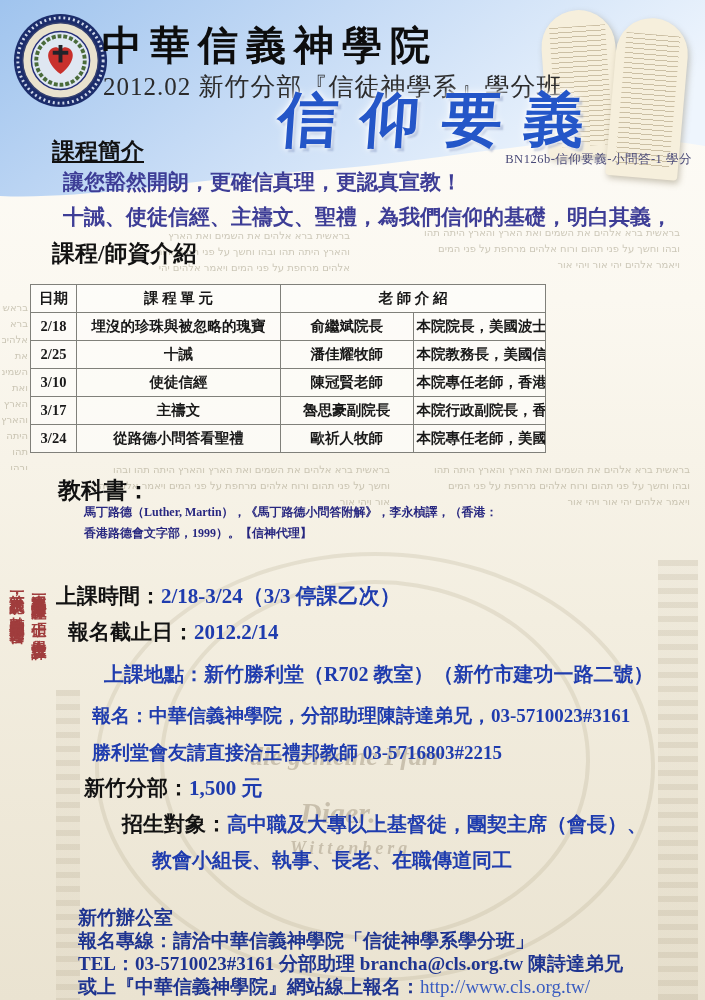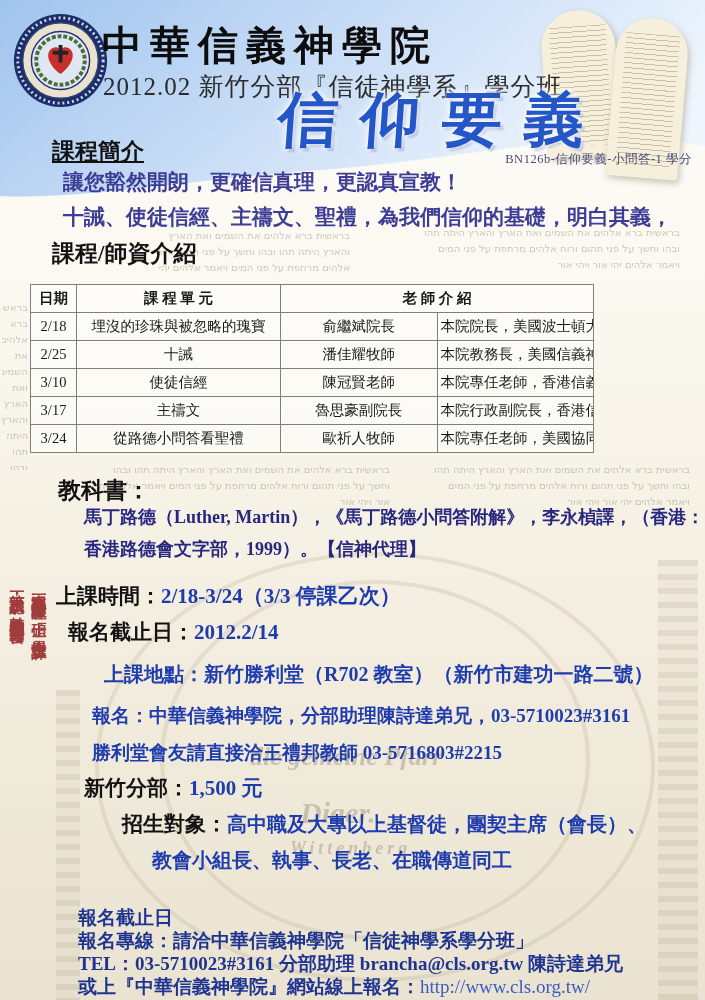--- a/index.html
+++ b/index.html
@@ -36,34 +36,34 @@
     font-style:italic; font-weight:bold; }
   
   .brush{ font-weight:900; color:#121212; }
   .h-intro{ position:absolute; left:52px; top:136px; font-size:23px; z-index:3;text-decoration:underline; }
   .course-code{ position:absolute; left:400px; top:151px; width:292px; text-align:right;
     font-size:12.5px; color:#4a4a78; z-index:3; letter-spacing:.5px; }
   .intro-text{ position:absolute; left:63px; top:165px; z-index:3; width:635px;
     font-size:21px; font-weight:bold; color:#3d3d96; line-height:1.65; white-space:nowrap; }
   .h-schedule{ position:absolute; left:52px; top:238px; font-size:23px; z-index:3; }
   
-  table.sched{ position:absolute; left:30px; top:284px; width:564px; z-index:2;
+  table.sched{ position:absolute; left:30px; top:284px; width:516px; z-index:2;
     border-collapse:collapse; background:rgba(255,255,255,.55); table-layout:fixed; }
   .sched th,.sched td{ border:1px solid #80807a; font-size:14.5px; color:#191919;
     padding:4px 3px; white-space:nowrap; overflow:hidden; }
   .sched th{ font-weight:900; text-align:center; }
-  .sched td{ font-weight:normal;margin-top:44px; }
+  .sched td{ font-weight:bold;margin-top:44px; }
   .c-date{ width:46px; text-align:center; }
   .c-unit{ width:204px; text-align:center; }
   .c-teacher{ width:104px; text-align:center; }
   .c-bio{ width:298px; text-align:left; }
   
   .h-textbook{ position:absolute; left:58px; top:475px; font-size:23px; z-index:3; }
   .textbook-text{ position:absolute; left:84px; top:502px; width:610px; z-index:3;
-    font-size:18px; font-weight:bold; color:#272780; line-height:1.75; white-space:nowrap; }
+    font-size:12px; font-weight:bold; color:#272780; line-height:1.75; white-space:nowrap; }
   
   .v-notes{ position:absolute; left:4px; top:583px; height:390px; z-index:3;
     writing-mode:vertical-rl; text-orientation:upright;
     font-size:15px; font-weight:600; color:#a03d3d; letter-spacing:1px; }
   .v-notes p{ margin:0 3px; }
   
   .details{ position:absolute; left:56px; top:582px; width:648px; z-index:3; white-space:nowrap; }
   .details .ln{ line-height:28px; }
   .lbl{ font-weight:900; color:#121212; font-size:21px; }
   .val{ font-weight:bold; color:#1f3cae; font-size:21px; }
@@ -218,21 +218,21 @@
     </div>
     <div class="ln ln-target">
       <span class="lbl">招生對象：</span><span class="val">高中職及大專以上基督徒，團契主席（會長）、</span>
     </div>
     <div class="ln ln-target2">
       <span class="val">教會小組長、執事、長老、在職傳道同工</span>
     </div>
   </div>
 
   <div class="footer">
-    <div>報名截止日</div>
+    <div>新竹辦公室</div>
     <div>報名專線：請洽中華信義神學院「信徒神學系學分班」</div>
     <div>TEL：03-5710023#3161 分部助理 brancha@cls.org.tw 陳詩達弟兄</div>
     <div>
       <span>或上『中華信義神學院』網站線上報名：</span><span class="url">http://www.cls.org.tw/</span>
     </div>
   </div>
 
 </div>
 
 </body></html>

